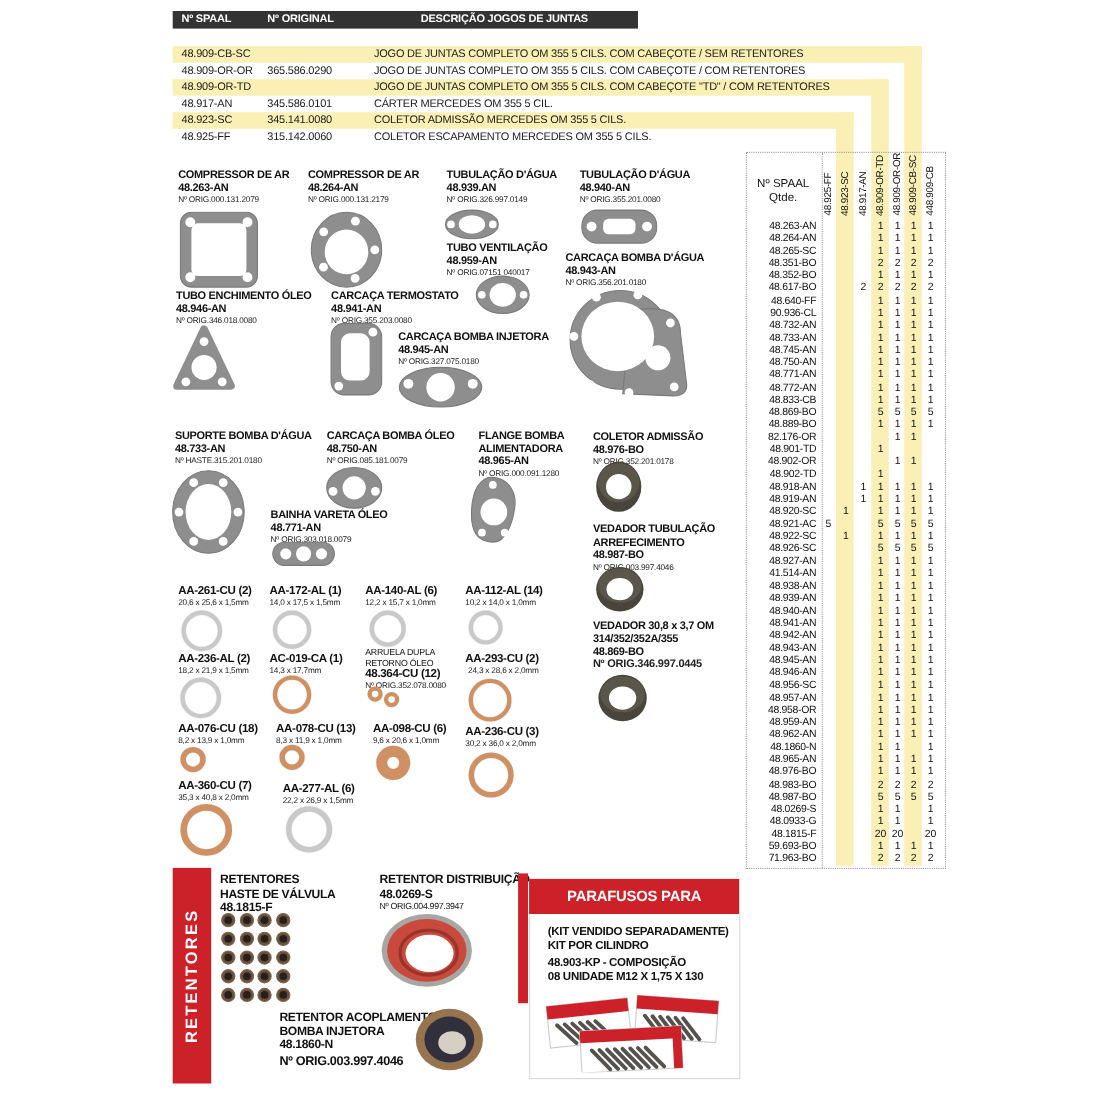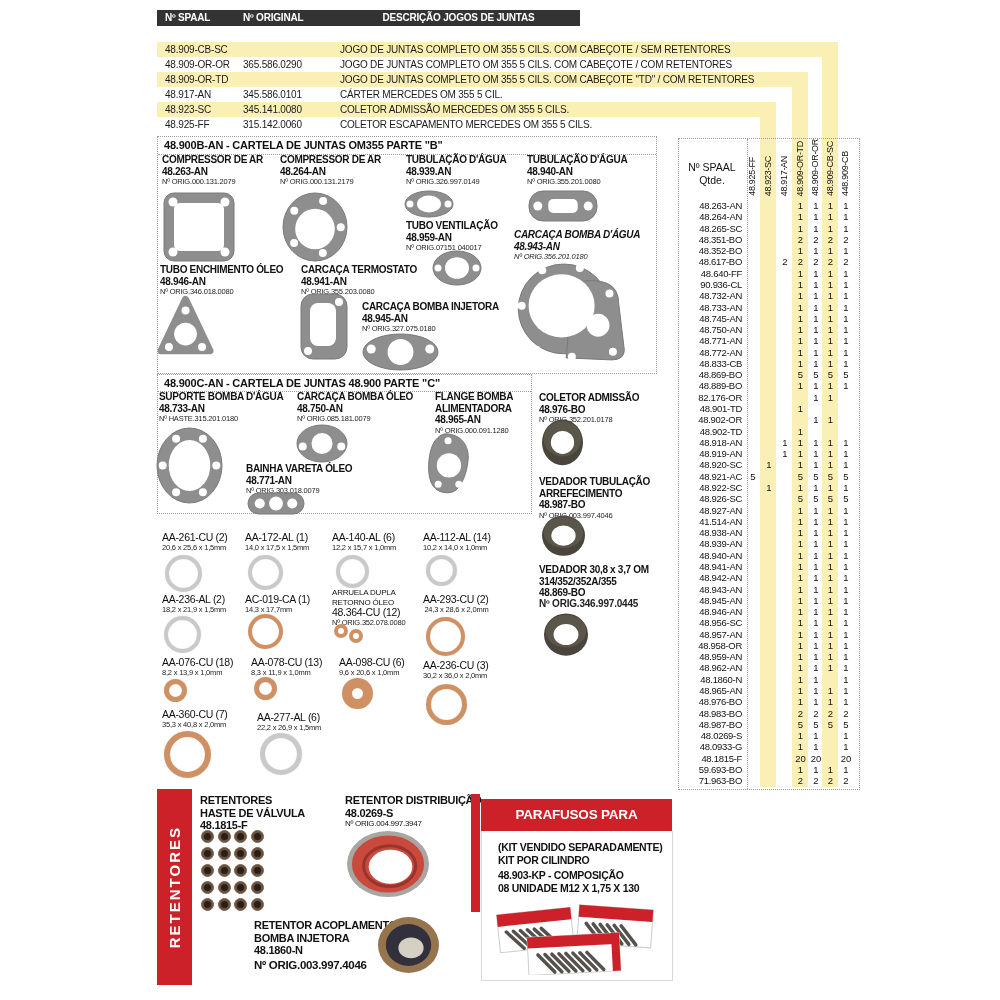--- a/index.html
+++ b/index.html
@@ -9,21 +9,21 @@
   .band{position:absolute;z-index:0;background:#faf0b5;}
   .hdrbar{background:#333;color:#fff;height:16px;}
   .hdrbar span{position:absolute;top:2px;font-size:10px;font-weight:bold;letter-spacing:-0.2px;white-space:nowrap;}
   .trow{height:15px;font-size:10px;color:#1a1a1a;letter-spacing:-0.2px;}
   .trow span{position:absolute;top:2px;white-space:nowrap;}
   .box{border:1.5px dotted #9a9a9a;}
   .btitle{position:absolute;left:6px;top:2px;font-size:11px;font-weight:bold;color:#111;letter-spacing:-0.2px;white-space:nowrap;}
   .tline{position:absolute;left:0;right:0;border-top:1.5px dotted #9a9a9a;}
   .item .nm{font-size:10px;font-weight:bold;line-height:11.5px;color:#111;letter-spacing:-0.3px;}
   .item .og{font-size:7.5px;color:#222;line-height:9px;letter-spacing:-0.2px;white-space:nowrap;}
-  .wash .cd{font-size:10.5px;font-weight:normal;color:#111;letter-spacing:-0.3px;white-space:nowrap;line-height:11px;}
+  .wash .cd{font-size:10.5px;font-weight:bold;color:#111;letter-spacing:-0.3px;white-space:nowrap;line-height:11px;}
   .wash .dm{font-size:7.5px;color:#222;letter-spacing:-0.2px;white-space:nowrap;line-height:9px;}
   .wash .pr{font-size:8px;color:#111;letter-spacing:-0.2px;white-space:nowrap;line-height:9.5px;}
   .ring{position:absolute;border-radius:50%;box-sizing:border-box;z-index:1;}
   .qtybox{border:1.5px dotted #9a9a9a;}
   .qcorner{position:absolute;left:2px;top:22px;width:62px;text-align:center;font-size:10.5px;color:#111;line-height:13px;}
   .qvline{position:absolute;left:68px;top:0;bottom:0;border-left:1.5px dotted #9a9a9a;}
   .qrow{position:absolute;height:11.28px;width:100%;font-size:9.5px;line-height:11.28px;color:#111;}
   .qrow .pl{position:absolute;left:0;width:63px;text-align:right;letter-spacing:-0.3px;}
   .qrow .qc{position:absolute;width:16px;text-align:center;}
   .vert{writing-mode:vertical-rl;transform:rotate(180deg);}
@@ -44,28 +44,20 @@
 <body>
 
 <div id="canvas">
 
   <div class="abs hdrbar" style="left:157px;top:10px;width:423px;">
     <span style="left:8px;">Nº SPAAL</span>
     <span style="left:86px;">Nº ORIGINAL</span>
     <span style="left:180px;width:243px;text-align:center;">DESCRIÇÃO JOGOS DE JUNTAS</span>
   </div>
 
-  <div class="abs box" id="boxB" style="left:157px;top:136px;width:498px;height:236px;">
-    <div class="btitle">48.900B-AN - CARTELA DE JUNTAS OM355 PARTE "B"</div>
-    <div class="tline" style="top:17px;"></div>
-  </div>
-  <div class="abs box" id="boxC" style="left:157px;top:374px;width:373px;height:138px;">
-    <div class="btitle">48.900C-AN - CARTELA DE JUNTAS 48.900 PARTE "C"</div>
-    <div class="tline" style="top:16px;"></div>
-  </div>
 
   <div class="abs qtybox" id="qtybox" style="left:678px;top:138px;width:180px;height:650px;">
     <div class="qcorner">
       <div>Nº SPAAL</div>
       <div>Qtde.</div>
     </div>
     <div class="qvline"></div>
   <div class="collab vert" style="left: 68px; bottom: 593px;">48.925-FF</div>
       <div class="collab vert" style="left: 84px; bottom: 593px;">48.923-SC</div>
       <div class="collab vert" style="left: 100px; bottom: 593px;">48.917-AN</div>
@@ -785,21 +777,21 @@
       <div class="nm">TUBO VENTILAÇÃO</div>
       <div class="nm">48.959-AN</div>
       <div class="og">Nº ORIG.07151 040017</div>
     </div>
     <div class="abs" style="left: 432px; top: 250px;"><svg width="50" height="36" viewBox="0 0 50 36" xmlns="http://www.w3.org/2000/svg">
         <ellipse cx="25" cy="18" rx="24" ry="17" fill="#8e8e8e" stroke="#7a7a7a"></ellipse>
         <ellipse cx="25" cy="18" rx="12" ry="10.799999999999999" fill="#fff"></ellipse>
         <circle cx="6" cy="18" r="3.5000000000000004" fill="#fff"></circle>
         <circle cx="44" cy="18" r="3.5000000000000004" fill="#fff"></circle>
       </svg></div>
-    <div class="abs item" style="left: 514px; top: 229px; width: 140px; font-style: italic;">
+    <div class="abs item" style="left: 514px; top: 229px; width: 140px;">
       <div class="nm">CARCAÇA BOMBA D'ÁGUA</div>
       <div class="nm">48.943-AN</div>
       <div class="og">Nº ORIG.356.201.0180</div>
     </div>
     <div class="abs" style="left: 516px; top: 262px;"><svg width="114" height="102" viewBox="0 0 114 102" xmlns="http://www.w3.org/2000/svg">
         <ellipse cx="47.879999999999995" cy="46.92" rx="45.6" ry="44.88" fill="#8e8e8e" stroke="#7a7a7a"></ellipse>
         <path d="M 57 20.400000000000002 Q 102.60000000000001 12.24 102.60000000000001 40.800000000000004 L 108.3 87.72 Q 108.3 97.92 95.75999999999999 97.92 L 50.160000000000004 95.88 Z" fill="#8e8e8e" stroke="#7a7a7a"></path>
         <ellipse cx="45.6" cy="43.86" rx="33.059999999999995" ry="31.62" fill="#fff"></ellipse>
         <circle cx="82.08" cy="63.24" r="11.4" fill="#fff"></circle>
         <circle cx="26.220000000000002" cy="8.16" r="4" fill="#fff"></circle>

